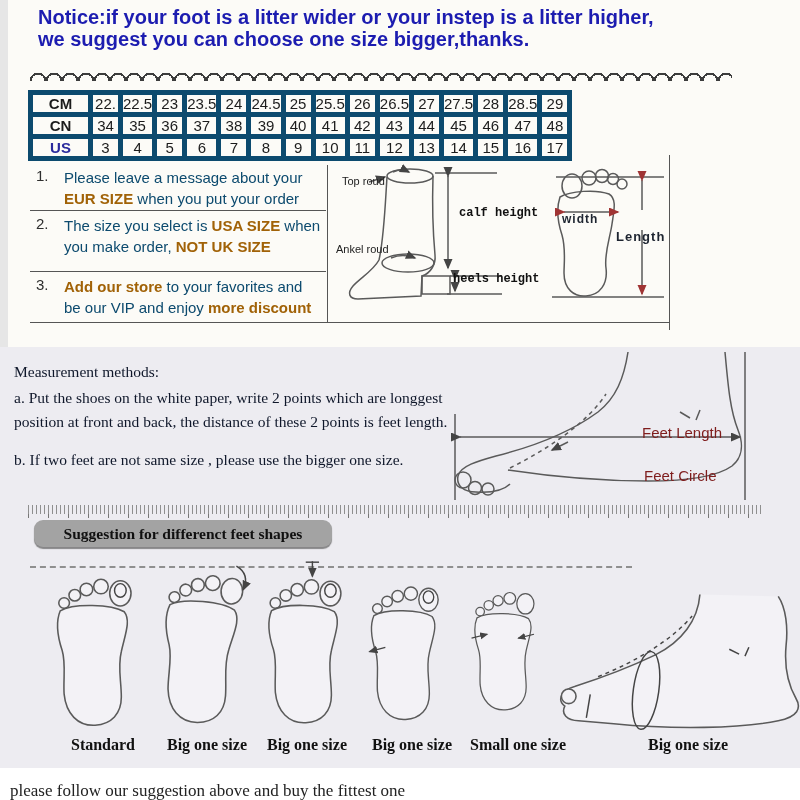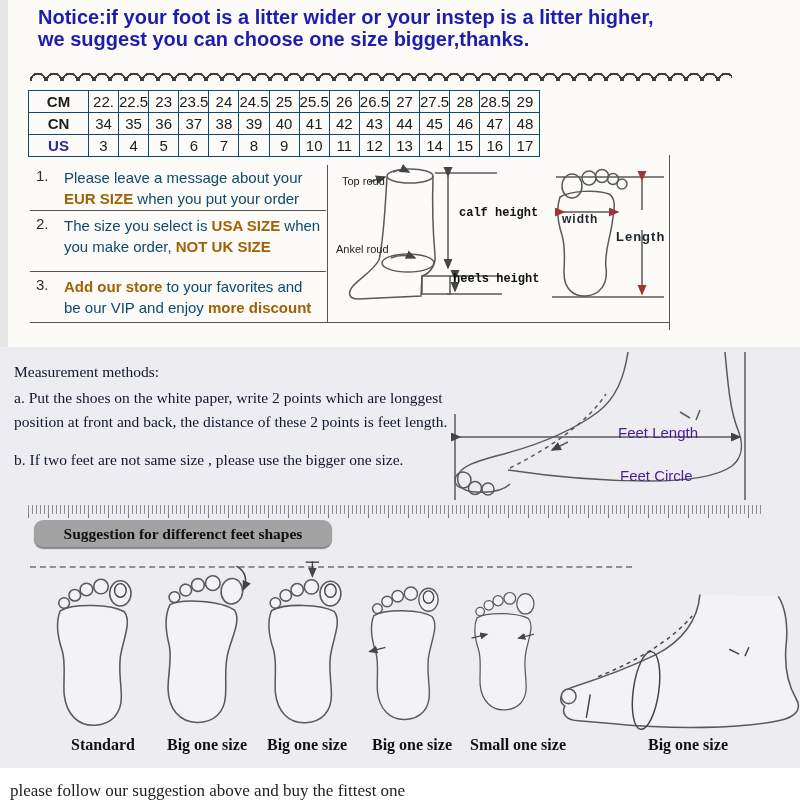--- a/index.html
+++ b/index.html
@@ -10,21 +10,21 @@
   
   .secA { position:absolute; left:0; top:0; width:800px; height:347px; background:#fcfbf7; }
   .left-strip { position:absolute; left:0; top:0; width:8px; height:347px; background:#e6e6e6; }
   .notice { position:absolute; left:38px; top:6px; width:740px;
             font-weight:bold; font-size:20px; line-height:22px; color:#1c1cb0; letter-spacing:0px; }
   .wavy { position:absolute; left:30px; top:68px; width:702px; height:13px;
           background-image:radial-gradient(circle at 8px 13px, transparent 6.5px, #3c3c3c 6.5px, #3c3c3c 8.5px, transparent 8.5px);
           background-size:16px 13px; background-repeat:repeat-x; }
 
   table.sizes { position:absolute; left:28px; top:90px; border-collapse:collapse; }
-  table.sizes th, table.sizes td { border:1px solid #0c4a6e; font-size:15px; color:#1c1c1c;
+  table.sizes th, table.sizes td { border:5px solid #0c4a6e; font-size:15px; color:#1c1c1c;
             text-align:center; height:22px; padding:0; font-family:"Liberation Sans",sans-serif; }
   table.sizes th { width:60px; font-weight:bold; }
   table.sizes td { width:30px; font-weight:normal; }
   table.sizes tr th.rl-us { color:#2a2a9c; }
 
   .ins-box { position:absolute; left:30px; top:163px; width:296px; height:159px; }
   .ins-item { display:flex; padding:4px 0 3px 6px; }
   .ins-item .num { width:28px; font-size:15px; color:#2e2e2e; flex:0 0 28px; }
   .ins-item p { width:258px; font-size:15px; line-height:21px; color:#2e2e2e; }
   .ins-item.b1 { height:48px; border-bottom:1px solid #555; }
@@ -44,21 +44,21 @@
   .navy-lbl  { font-weight:bold; color:#1d2430; font-family:"Liberation Sans",sans-serif;text-align:right; }
 
   svg.diagram { position:absolute; overflow:visible; }
   svg.diagram path, svg.diagram ellipse, svg.diagram line, svg.diagram circle
     { fill:none; stroke:#5a5a5a; stroke-width:1.5; }
 
   
   .secB { position:absolute; left:0; top:347px; width:800px; height:421px; background:#edecf1; }
   .serif { font-family:Liberation Serif, serif; color:#0f172a; }
   .mline { position:absolute; font-size:15.5px; }
-  .sans-lbl { position:absolute; font-size:15px; color:#4c1d95; font-family:"Liberation Sans",sans-serif; }
+  .sans-lbl { position:absolute; font-size:15px; color:#7f1d1d; font-family:"Liberation Sans",sans-serif;margin-left:24px; }
 
   .ruler { position:absolute; left:28px; top:505px; width:734px; height:13px;
            background-image:
              linear-gradient(to right,#8f8f8f 0 1px, transparent 1px),
              linear-gradient(to right,#777 0 1px, transparent 1px);
            background-size:4px 9px, 20px 13px; background-repeat:repeat-x; background-position:0 0; }
 
   .banner { position:absolute; left:34px; top:520px; width:298px; height:27px;
             background:#a3a3a3; border-radius:9px; box-shadow:0 2px 1px rgba(100,100,100,.75);
             text-align:center; line-height:27px; font-family:"Liberation Serif",serif;

